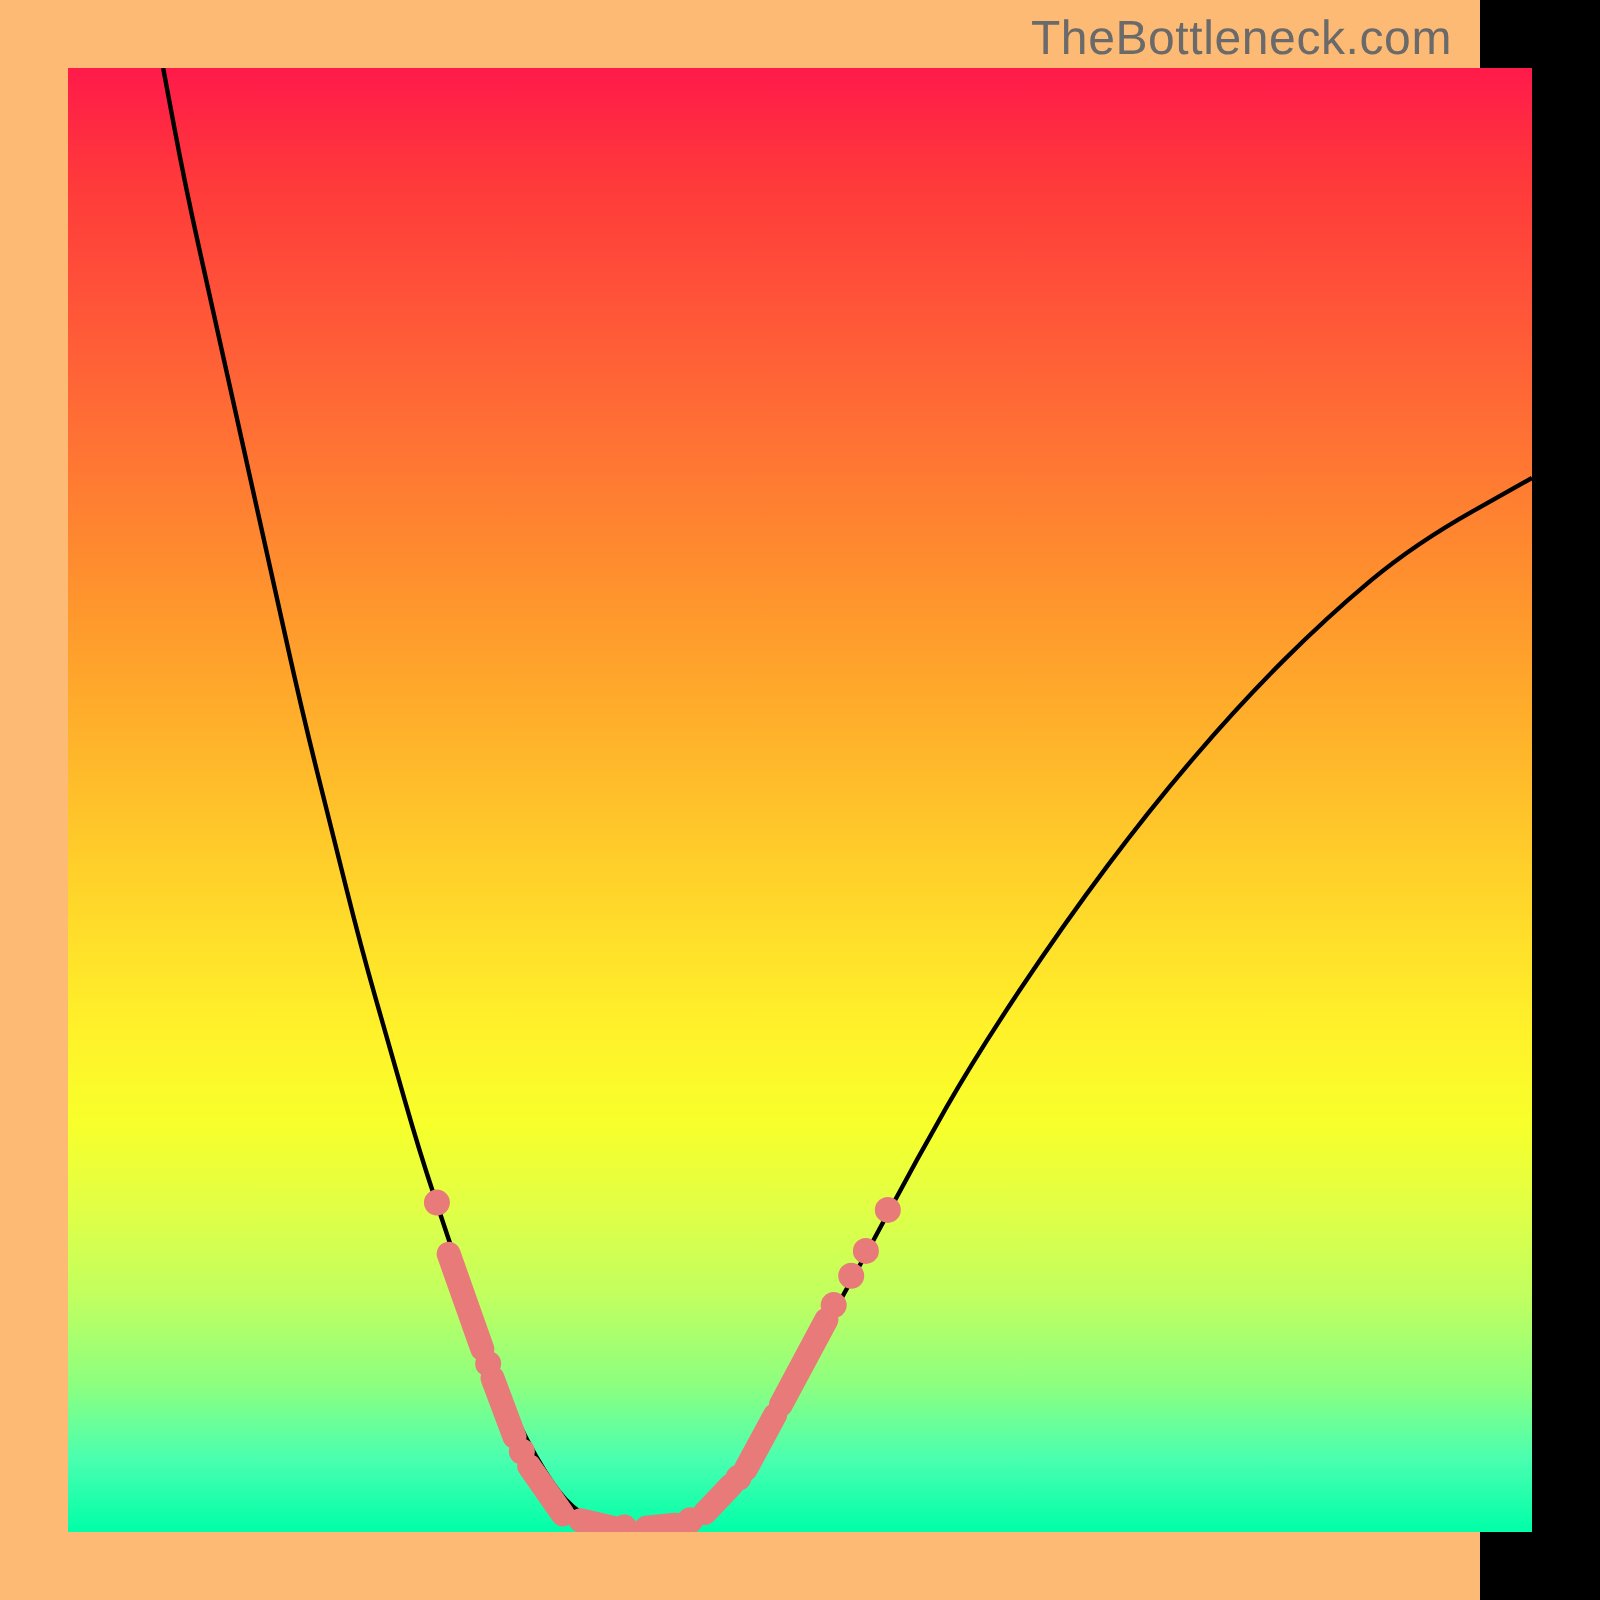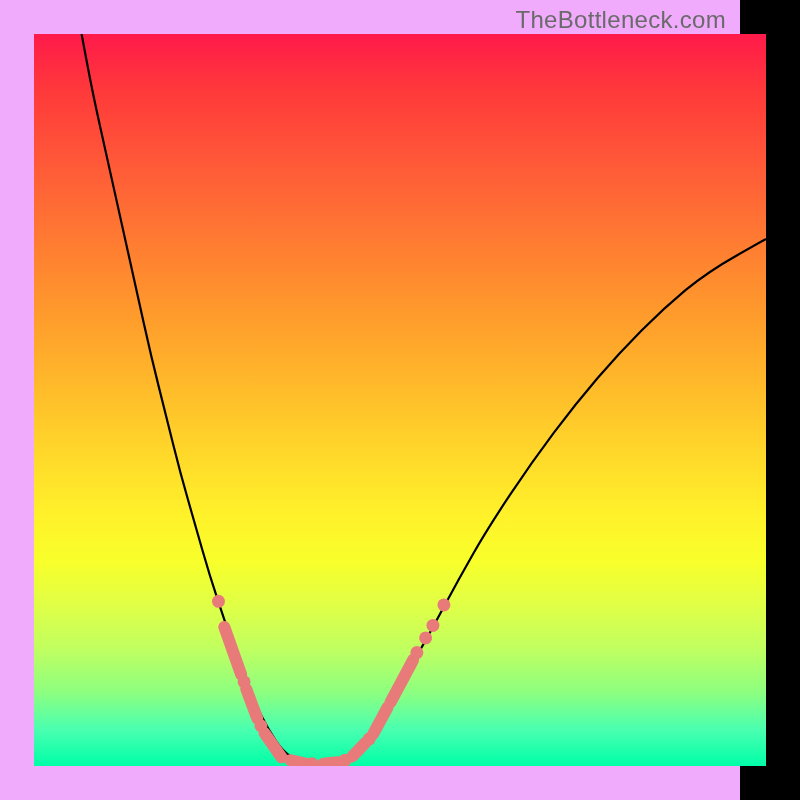--- a/index.html
+++ b/index.html
@@ -10,21 +10,21 @@
     background: #000;
     position: relative;
     font-family: Arial, sans-serif;
   }
   .frame {
     position: absolute;
     top: 0;
     left: 0;
     width: 740px;
     height: 800px;
-    background: #f0abfc;
+    background: #fdba74;
   }
   .plot-area {
     position: absolute;
     top: 34px;
     left: 34px;
     width: 732px;
     height: 732px;
     background: linear-gradient(to bottom,
       #ff1a4a 0%,
       #ff3a3a 8%,

